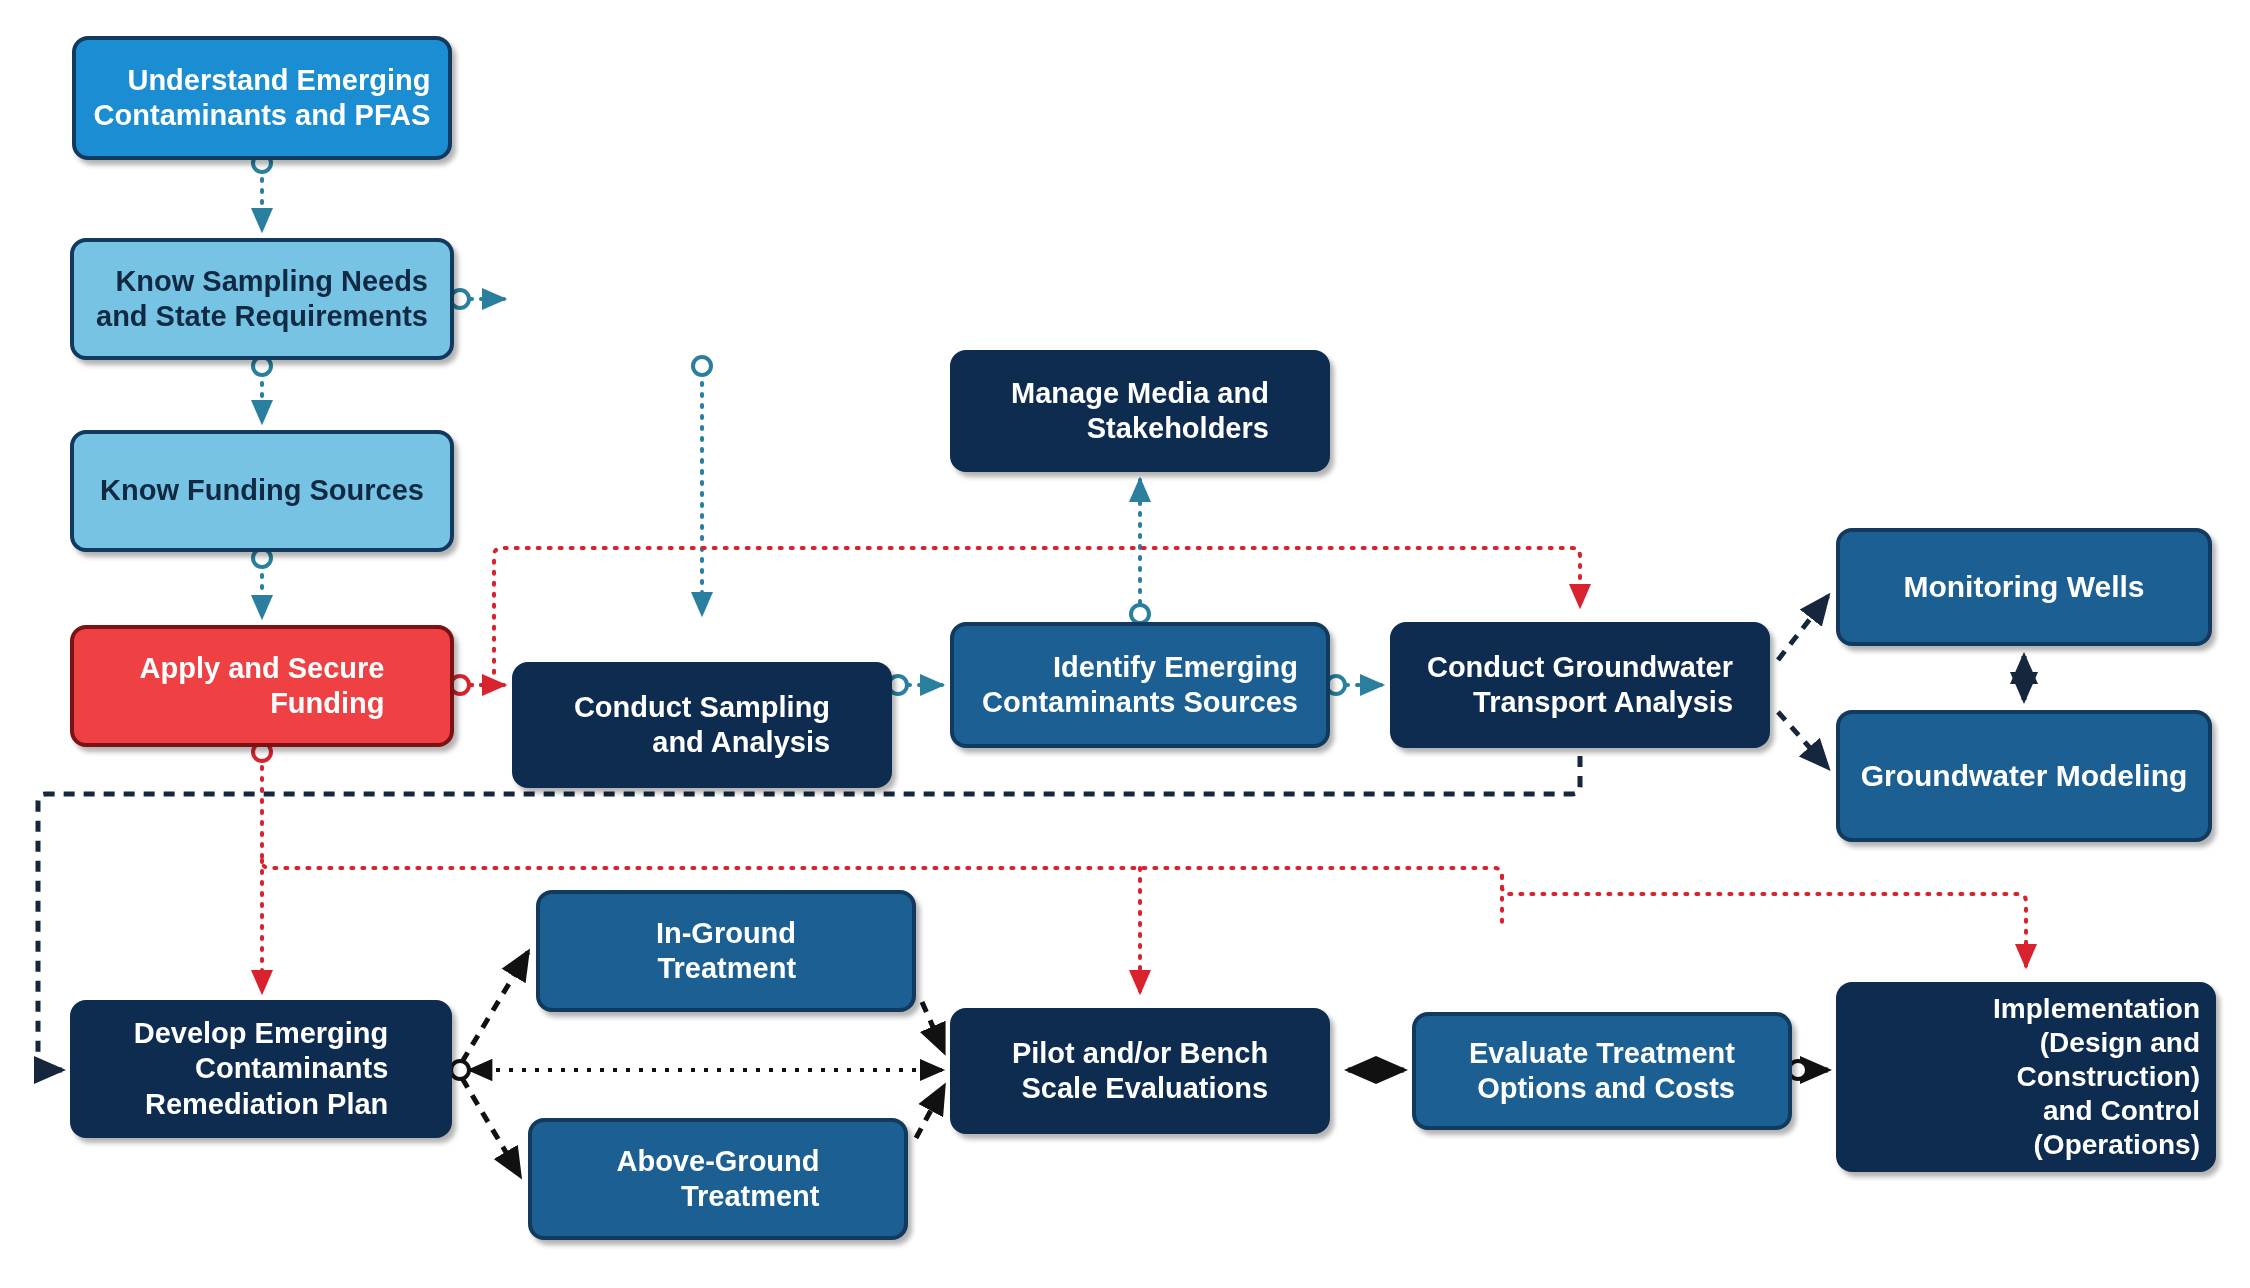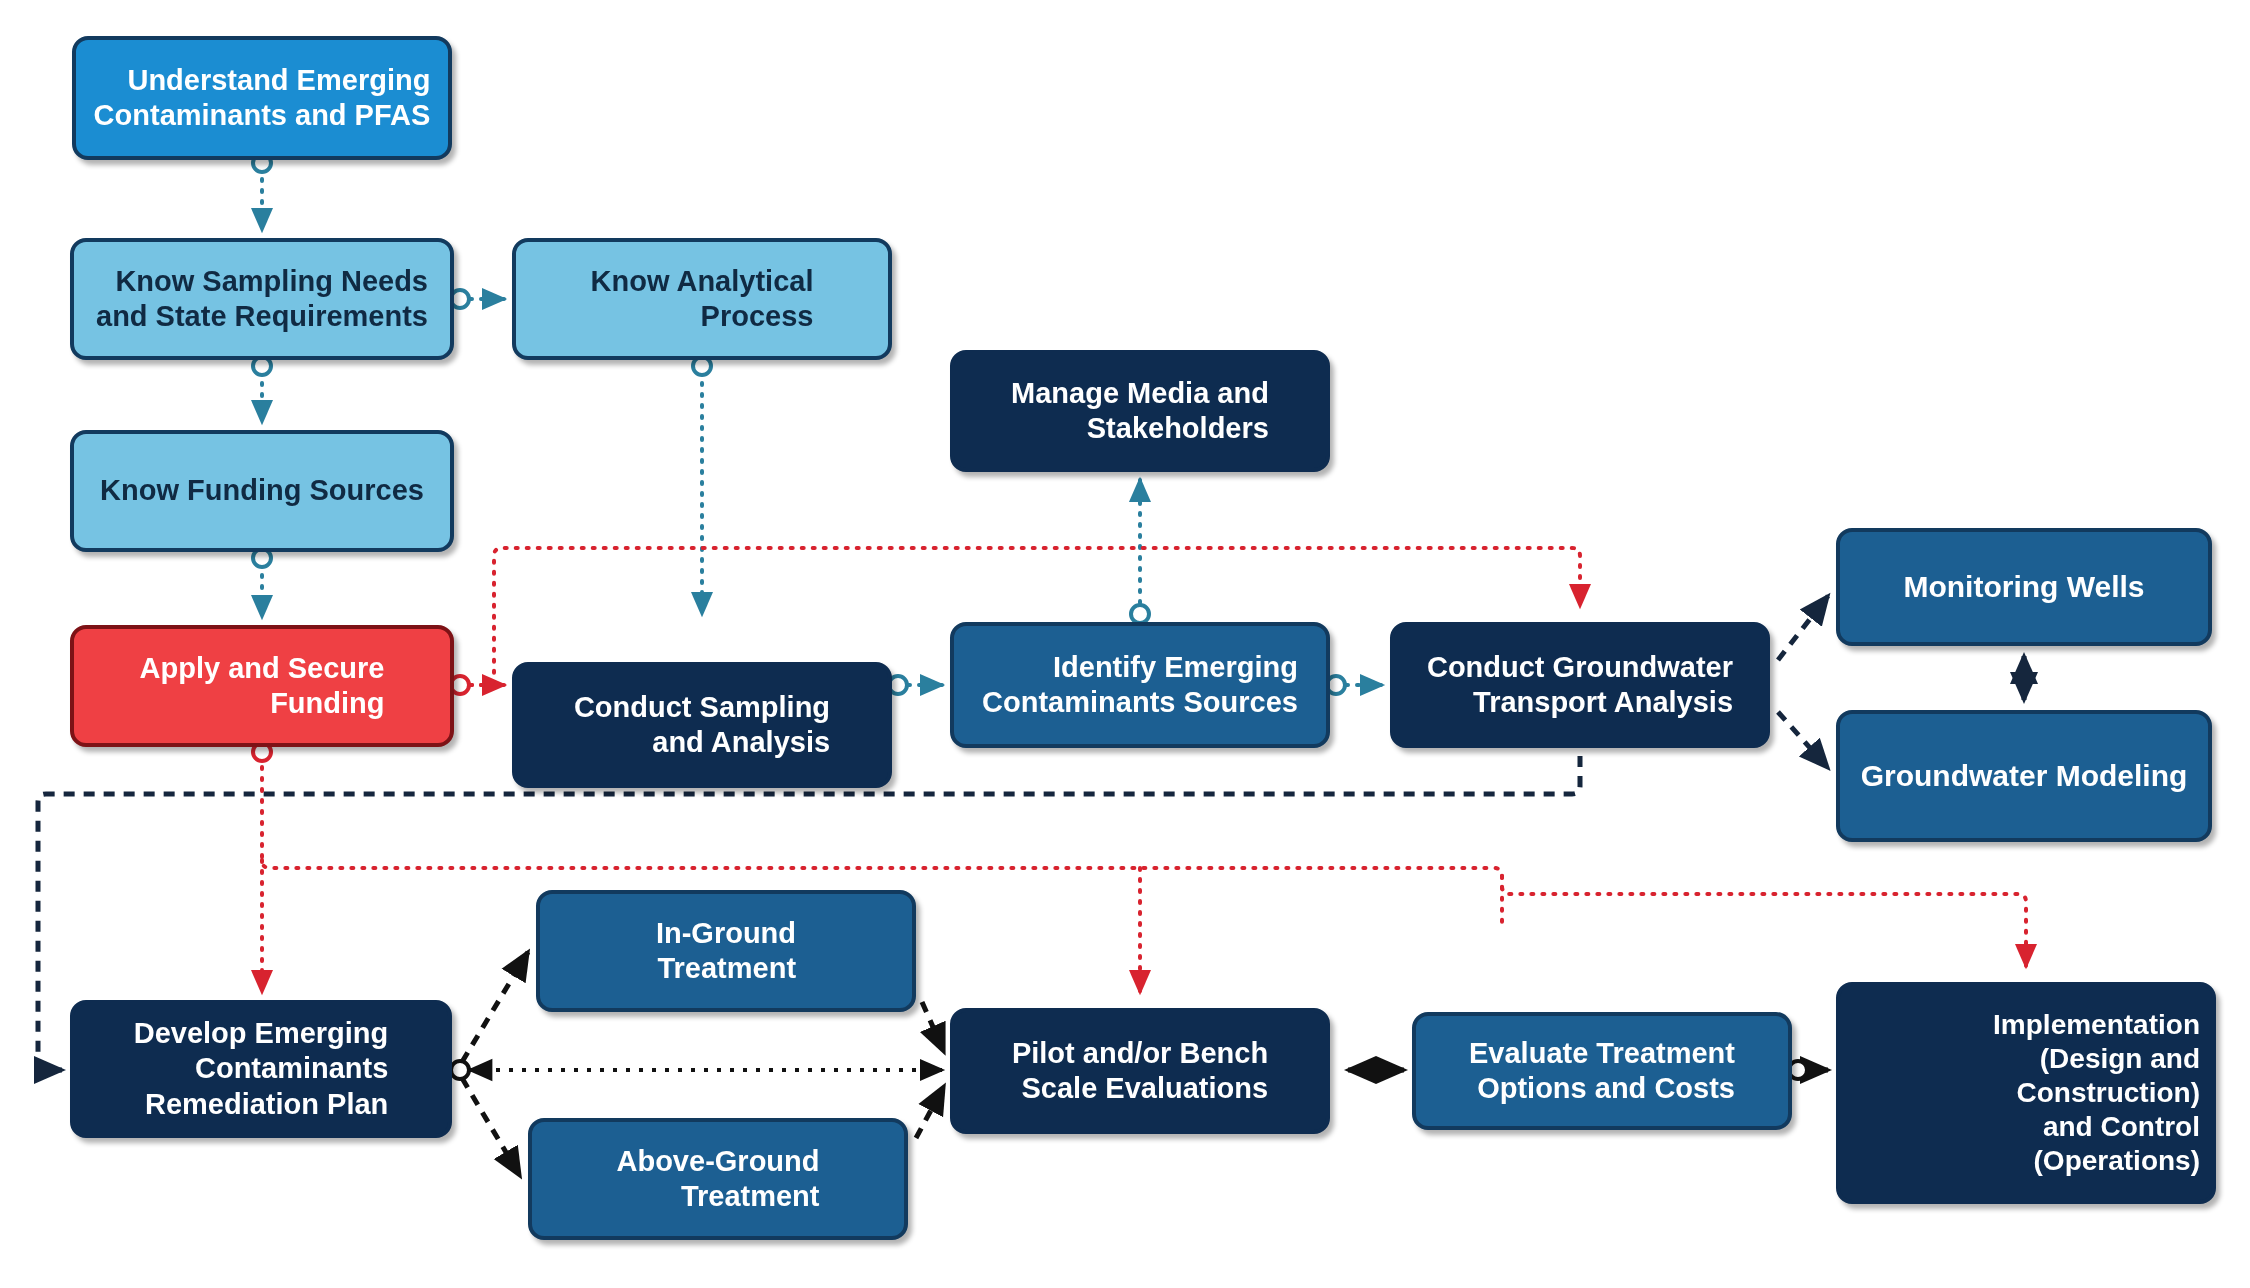--- a/index.html
+++ b/index.html
@@ -222,24 +222,20 @@
   <div class="node v-bright fs-29" style="left:72px; top:36px; width:380px; height:124px;">
     <span class="lbl">Understand Emerging
 Contaminants and PFAS</span>
   </div>
 
   <div class="node v-light fs-29" style="left:70px; top:238px; width:384px; height:122px;">
     <span class="lbl">Know Sampling Needs
 and State Requirements</span>
   </div>
 
-  <div class="node v-light fs-29" style="left:512px; top:238px; width:380px; height:122px;">
-    <span class="lbl">Know Analytical
-Process</span>
-  </div>
 
   <div class="node v-light fs-29" style="left:70px; top:430px; width:384px; height:122px;">
     <span class="lbl">Know Funding Sources</span>
   </div>
 
   <div class="node v-dark fs-29" style="left:950px; top:350px; width:380px; height:122px;">
     <span class="lbl">Manage Media and
 Stakeholders</span>
   </div>
 
@@ -290,20 +286,20 @@
   <div class="node v-dark fs-29" style="left:950px; top:1008px; width:380px; height:126px;">
     <span class="lbl">Pilot and/or Bench
 Scale Evaluations</span>
   </div>
 
   <div class="node v-mid fs-29" style="left:1412px; top:1012px; width:380px; height:118px;">
     <span class="lbl">Evaluate Treatment
 Options and Costs</span>
   </div>
 
-  <div class="node v-dark fs-28" style="left:1836px; top:982px; width:380px; height:222px;">
+  <div class="node v-dark fs-28" style="left:1836px; top:982px; width:380px; height:190px;">
     <span class="lbl">Implementation
 (Design and Construction)
 and Control
 (Operations)</span>
   </div>
 
 </div>
 
 </body></html>

